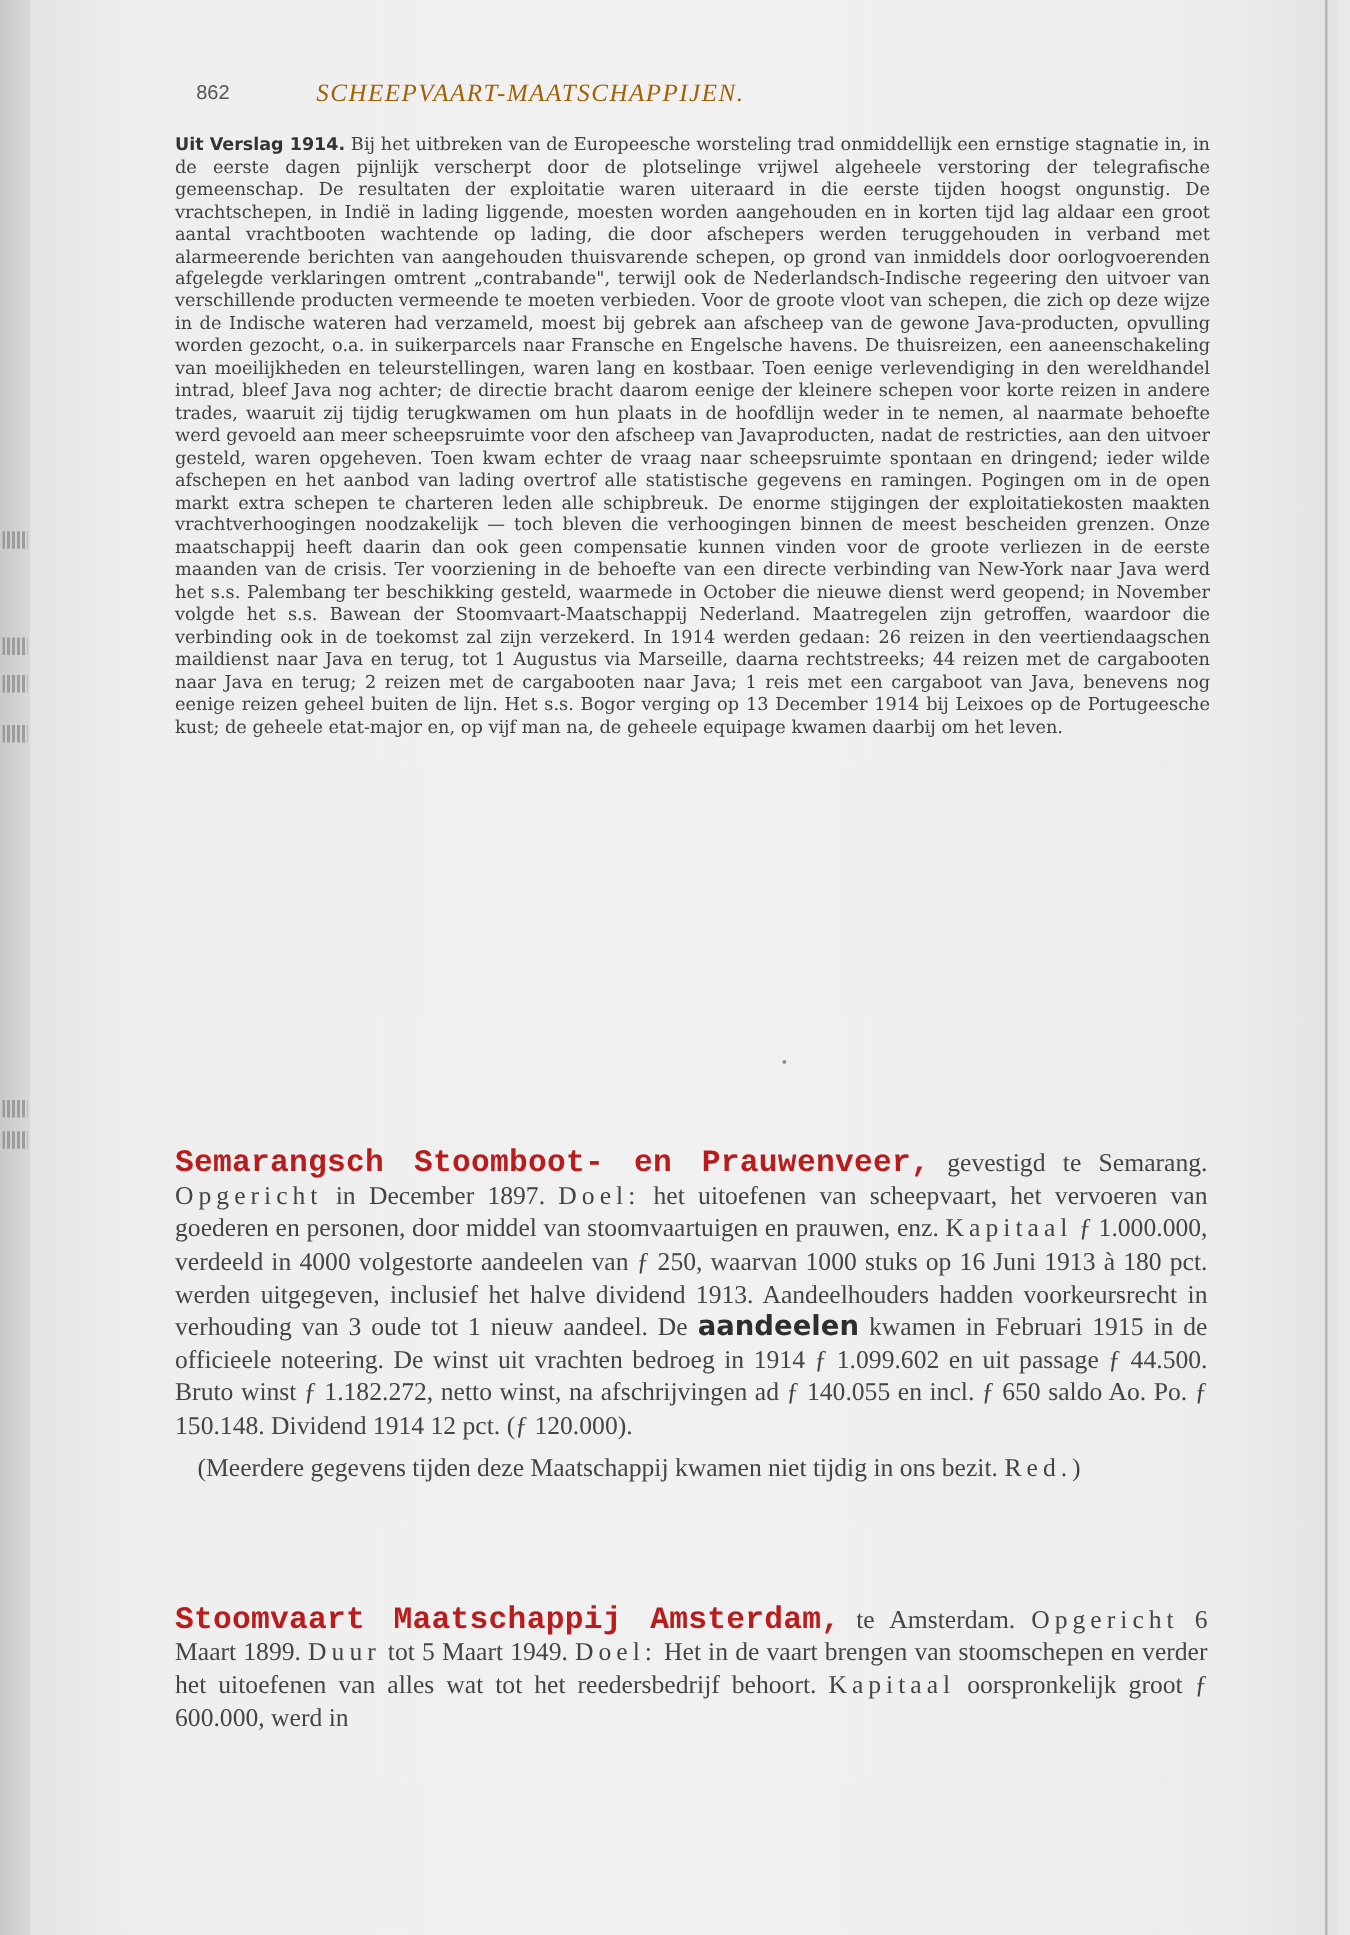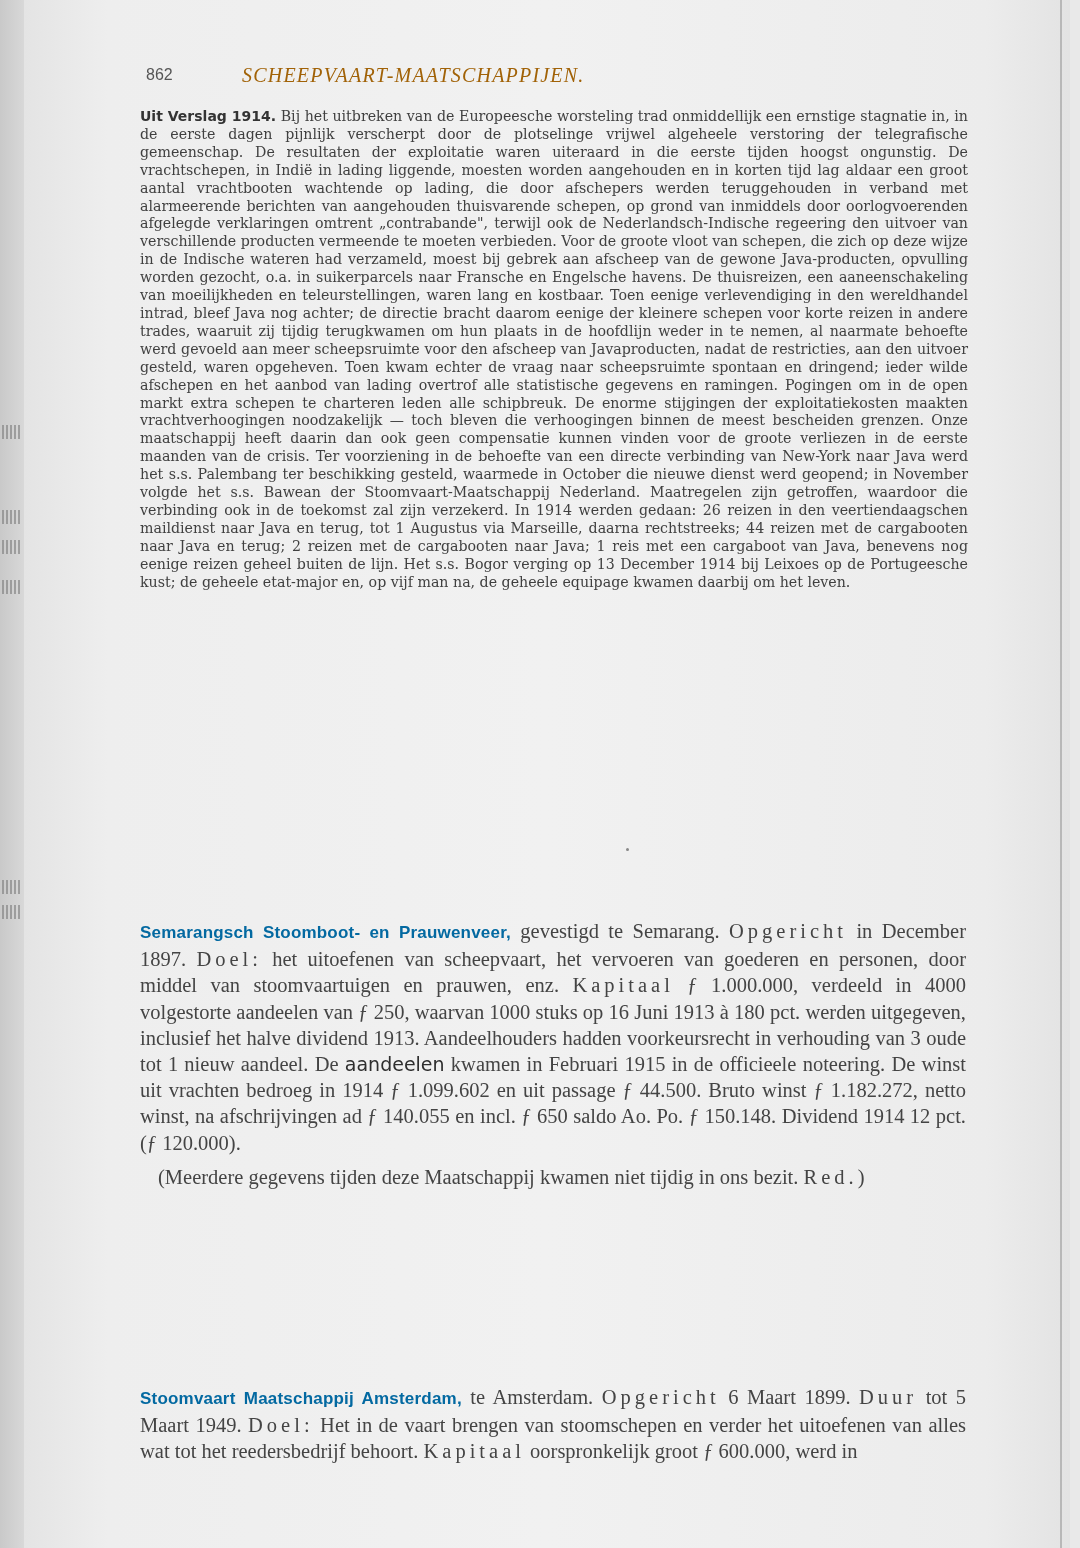--- a/index.html
+++ b/index.html
@@ -20,21 +20,21 @@
     opacity: .6;
   }
   .page {
     position: absolute; left: 24px; top: 0; width: 1046px; height: 1548px;
     background: linear-gradient(to right, #e4e4e4 0%, #eeeeee 8%, #f1f1f1 50%, #ececec 92%, #e3e3e3 100%);
   }
   .right-edge {
     position: absolute; right: 8px; top: 0; width: 2px; height: 1548px; background: #b8b8b8;
   }
   .header {
-    position: absolute; left: 146px; top: 64px; width: 830px; height: 26px;
+    position: absolute; left: 157px; top: 64px; width: 830px; height: 26px;
   }
   .page-number {
     position: absolute; left: 0; top: 2px;
     font-family: "Liberation Sans", sans-serif; font-size: 16px; color: #555;
   }
   .running-head {
     position: absolute; left: 96px; top: 0;
     font-family: "Liberation Serif", serif; font-style: italic;
     font-size: 20px; letter-spacing: 1.2px; color: #a16207;
   }
@@ -47,24 +47,24 @@
   .lead-bold {
     font-family: "DejaVu Sans", sans-serif; font-weight: bold; color: #333;
     font-size: 14px;
   }
   .block-large {
     position: absolute; left: 140px; width: 826px;
     font-family: "Liberation Serif", serif; font-size: 20.5px; line-height: 26.2px;
     text-align: justify; color: #444;
   }
   .block-large .lead-bold {
-    font-size: 17px; font-family: Liberation Sans, sans-serif; font-weight: bold; color: #0369a1;
+    font-size: 25px; font-family: Liberation Mono, monospace; font-weight: bold; color: #b91c1c;
     letter-spacing: .2px;
   }
-  .inline-bold { font-family: "DejaVu Sans", sans-serif; font-weight: normal; color: #2e2e2e; font-size: 19px; }
+  .inline-bold { font-family: "DejaVu Sans", sans-serif; font-weight: bold; color: #2e2e2e; font-size: 22px; }
   .spaced { letter-spacing: 4px; }
   .note { text-indent: 18px; }
   .dot { position: absolute; left: 626px; top: 848px; width: 3px; height: 3px; background: #888; border-radius: 50%; }
 </style>
 </head>
 <body>
 
 <div class="left-strip">
   <div class="left-mark" style="top:425px"></div>
   <div class="left-mark" style="top:510px"></div>
@@ -87,15 +87,15 @@
   <span class="lead-bold">Uit Verslag 1914.</span><span> Bij het uitbreken van de Europeesche worsteling trad onmiddellijk een ernstige stagnatie in, in de eerste dagen pijnlijk verscherpt door de plotselinge vrijwel algeheele verstoring der telegrafische gemeenschap. De resultaten der exploitatie waren uiteraard in die eerste tijden hoogst ongunstig. De vrachtschepen, in Indië in lading liggende, moesten worden aangehouden en in korten tijd lag aldaar een groot aantal vrachtbooten wachtende op lading, die door afschepers werden teruggehouden in verband met alarmeerende berichten van aangehouden thuisvarende schepen, op grond van inmiddels door oorlogvoerenden afgelegde verklaringen omtrent „contrabande", terwijl ook de Nederlandsch-Indische regeering den uitvoer van verschillende producten vermeende te moeten verbieden. Voor de groote vloot van schepen, die zich op deze wijze in de Indische wateren had verzameld, moest bij gebrek aan afscheep van de gewone Java-producten, opvulling worden gezocht, o.a. in suikerparcels naar Fransche en Engelsche havens. De thuisreizen, een aaneenschakeling van moeilijkheden en teleurstellingen, waren lang en kostbaar. Toen eenige verlevendiging in den wereldhandel intrad, bleef Java nog achter; de directie bracht daarom eenige der kleinere schepen voor korte reizen in andere trades, waaruit zij tijdig terugkwamen om hun plaats in de hoofdlijn weder in te nemen, al naarmate behoefte werd gevoeld aan meer scheepsruimte voor den afscheep van Javaproducten, nadat de restricties, aan den uitvoer gesteld, waren opgeheven. Toen kwam echter de vraag naar scheepsruimte spontaan en dringend; ieder wilde afschepen en het aanbod van lading overtrof alle statistische gegevens en ramingen. Pogingen om in de open markt extra schepen te charteren leden alle schipbreuk. De enorme stijgingen der exploitatiekosten maakten vrachtverhoogingen noodzakelijk — toch bleven die verhoogingen binnen de meest bescheiden grenzen. Onze maatschappij heeft daarin dan ook geen compensatie kunnen vinden voor de groote verliezen in de eerste maanden van de crisis. Ter voorziening in de behoefte van een directe verbinding van New-York naar Java werd het s.s. Palembang ter beschikking gesteld, waarmede in October die nieuwe dienst werd geopend; in November volgde het s.s. Bawean der Stoomvaart-Maatschappij Nederland. Maatregelen zijn getroffen, waardoor die verbinding ook in de toekomst zal zijn verzekerd. In 1914 werden gedaan: 26 reizen in den veertiendaagschen maildienst naar Java en terug, tot 1 Augustus via Marseille, daarna rechtstreeks; 44 reizen met de cargabooten naar Java en terug; 2 reizen met de cargabooten naar Java; 1 reis met een cargaboot van Java, benevens nog eenige reizen geheel buiten de lijn. Het s.s. Bogor verging op 13 December 1914 bij Leixoes op de Portugeesche kust; de geheele etat-major en, op vijf man na, de geheele equipage kwamen daarbij om het leven.</span>
 </div>
 
 <div class="dot"></div>
 
 <div class="block-large" style="top:918px">
   <div><span class="lead-bold">Semarangsch Stoomboot- en Prauwenveer,</span><span> gevestigd te Semarang. </span><span class="spaced">Opgericht</span><span> in December 1897. </span><span class="spaced">Doel:</span><span> het uitoefenen van scheepvaart, het vervoeren van goederen en personen, door middel van stoomvaartuigen en prauwen, enz. </span><span class="spaced">Kapitaal</span><span> ƒ 1.000.000, verdeeld in 4000 volgestorte aandeelen van ƒ 250, waarvan 1000 stuks op 16 Juni 1913 à 180 pct. werden uitgegeven, inclusief het halve dividend 1913. Aandeelhouders hadden voorkeursrecht in verhouding van 3 oude tot 1 nieuw aandeel. De </span><span class="inline-bold">aandeelen</span><span> kwamen in Februari 1915 in de officieele noteering. De winst uit vrachten bedroeg in 1914 ƒ 1.099.602 en uit passage ƒ 44.500. Bruto winst ƒ 1.182.272, netto winst, na afschrijvingen ad ƒ 140.055 en incl. ƒ 650 saldo Ao. Po. ƒ 150.148. Dividend 1914 12 pct. (ƒ 120.000).</span></div>
   <div class="note" style="margin-top:8px"><span>(Meerdere gegevens tijden deze Maatschappij kwamen niet tijdig in ons bezit. </span><span class="spaced">Red.</span><span>)</span></div>
 </div>
 
-<div class="block-large" style="top:1384px">
+<div class="block-large" style="top:1283px">
   <span class="lead-bold">Stoomvaart Maatschappij Amsterdam,</span><span> te Amsterdam. </span><span class="spaced">Opgericht</span><span> 6 Maart 1899. </span><span class="spaced">Duur</span><span> tot 5 Maart 1949. </span><span class="spaced">Doel:</span><span> Het in de vaart brengen van stoomschepen en verder het uitoefenen van alles wat tot het reedersbedrijf behoort. </span><span class="spaced">Kapitaal</span><span> oorspronkelijk groot ƒ 600.000, werd in</span>
 </div>
 
 </body></html>

